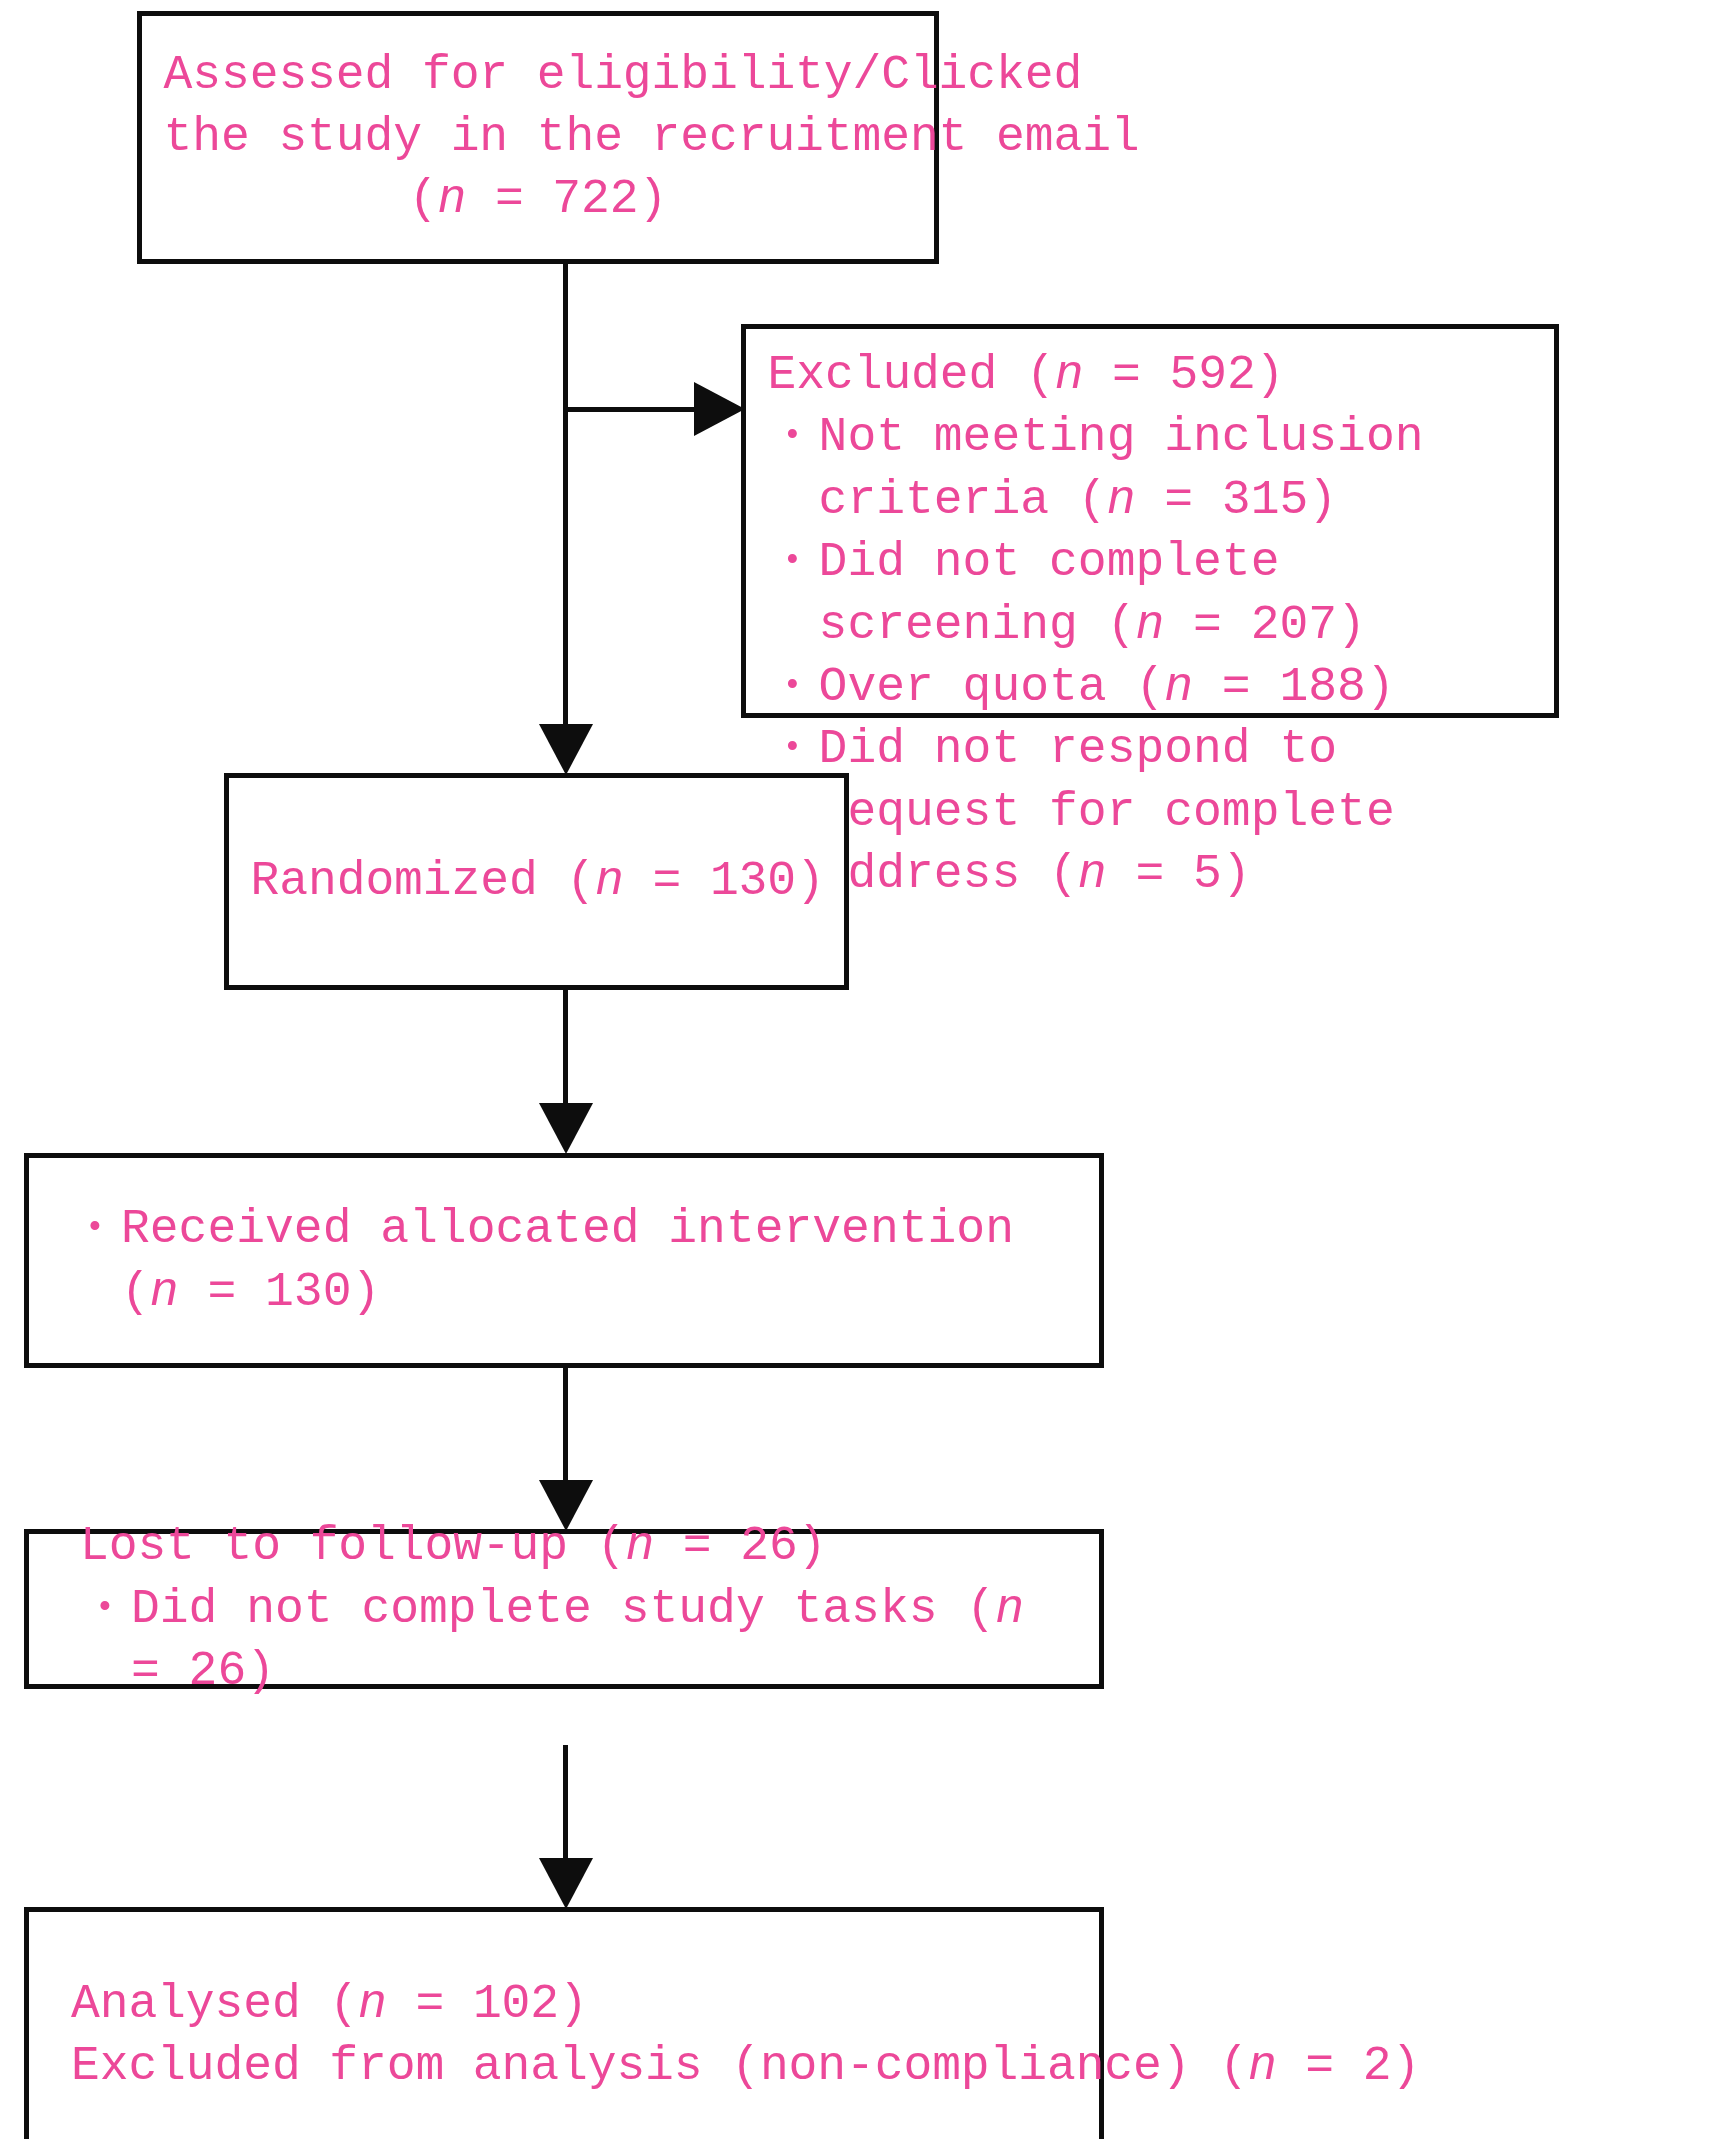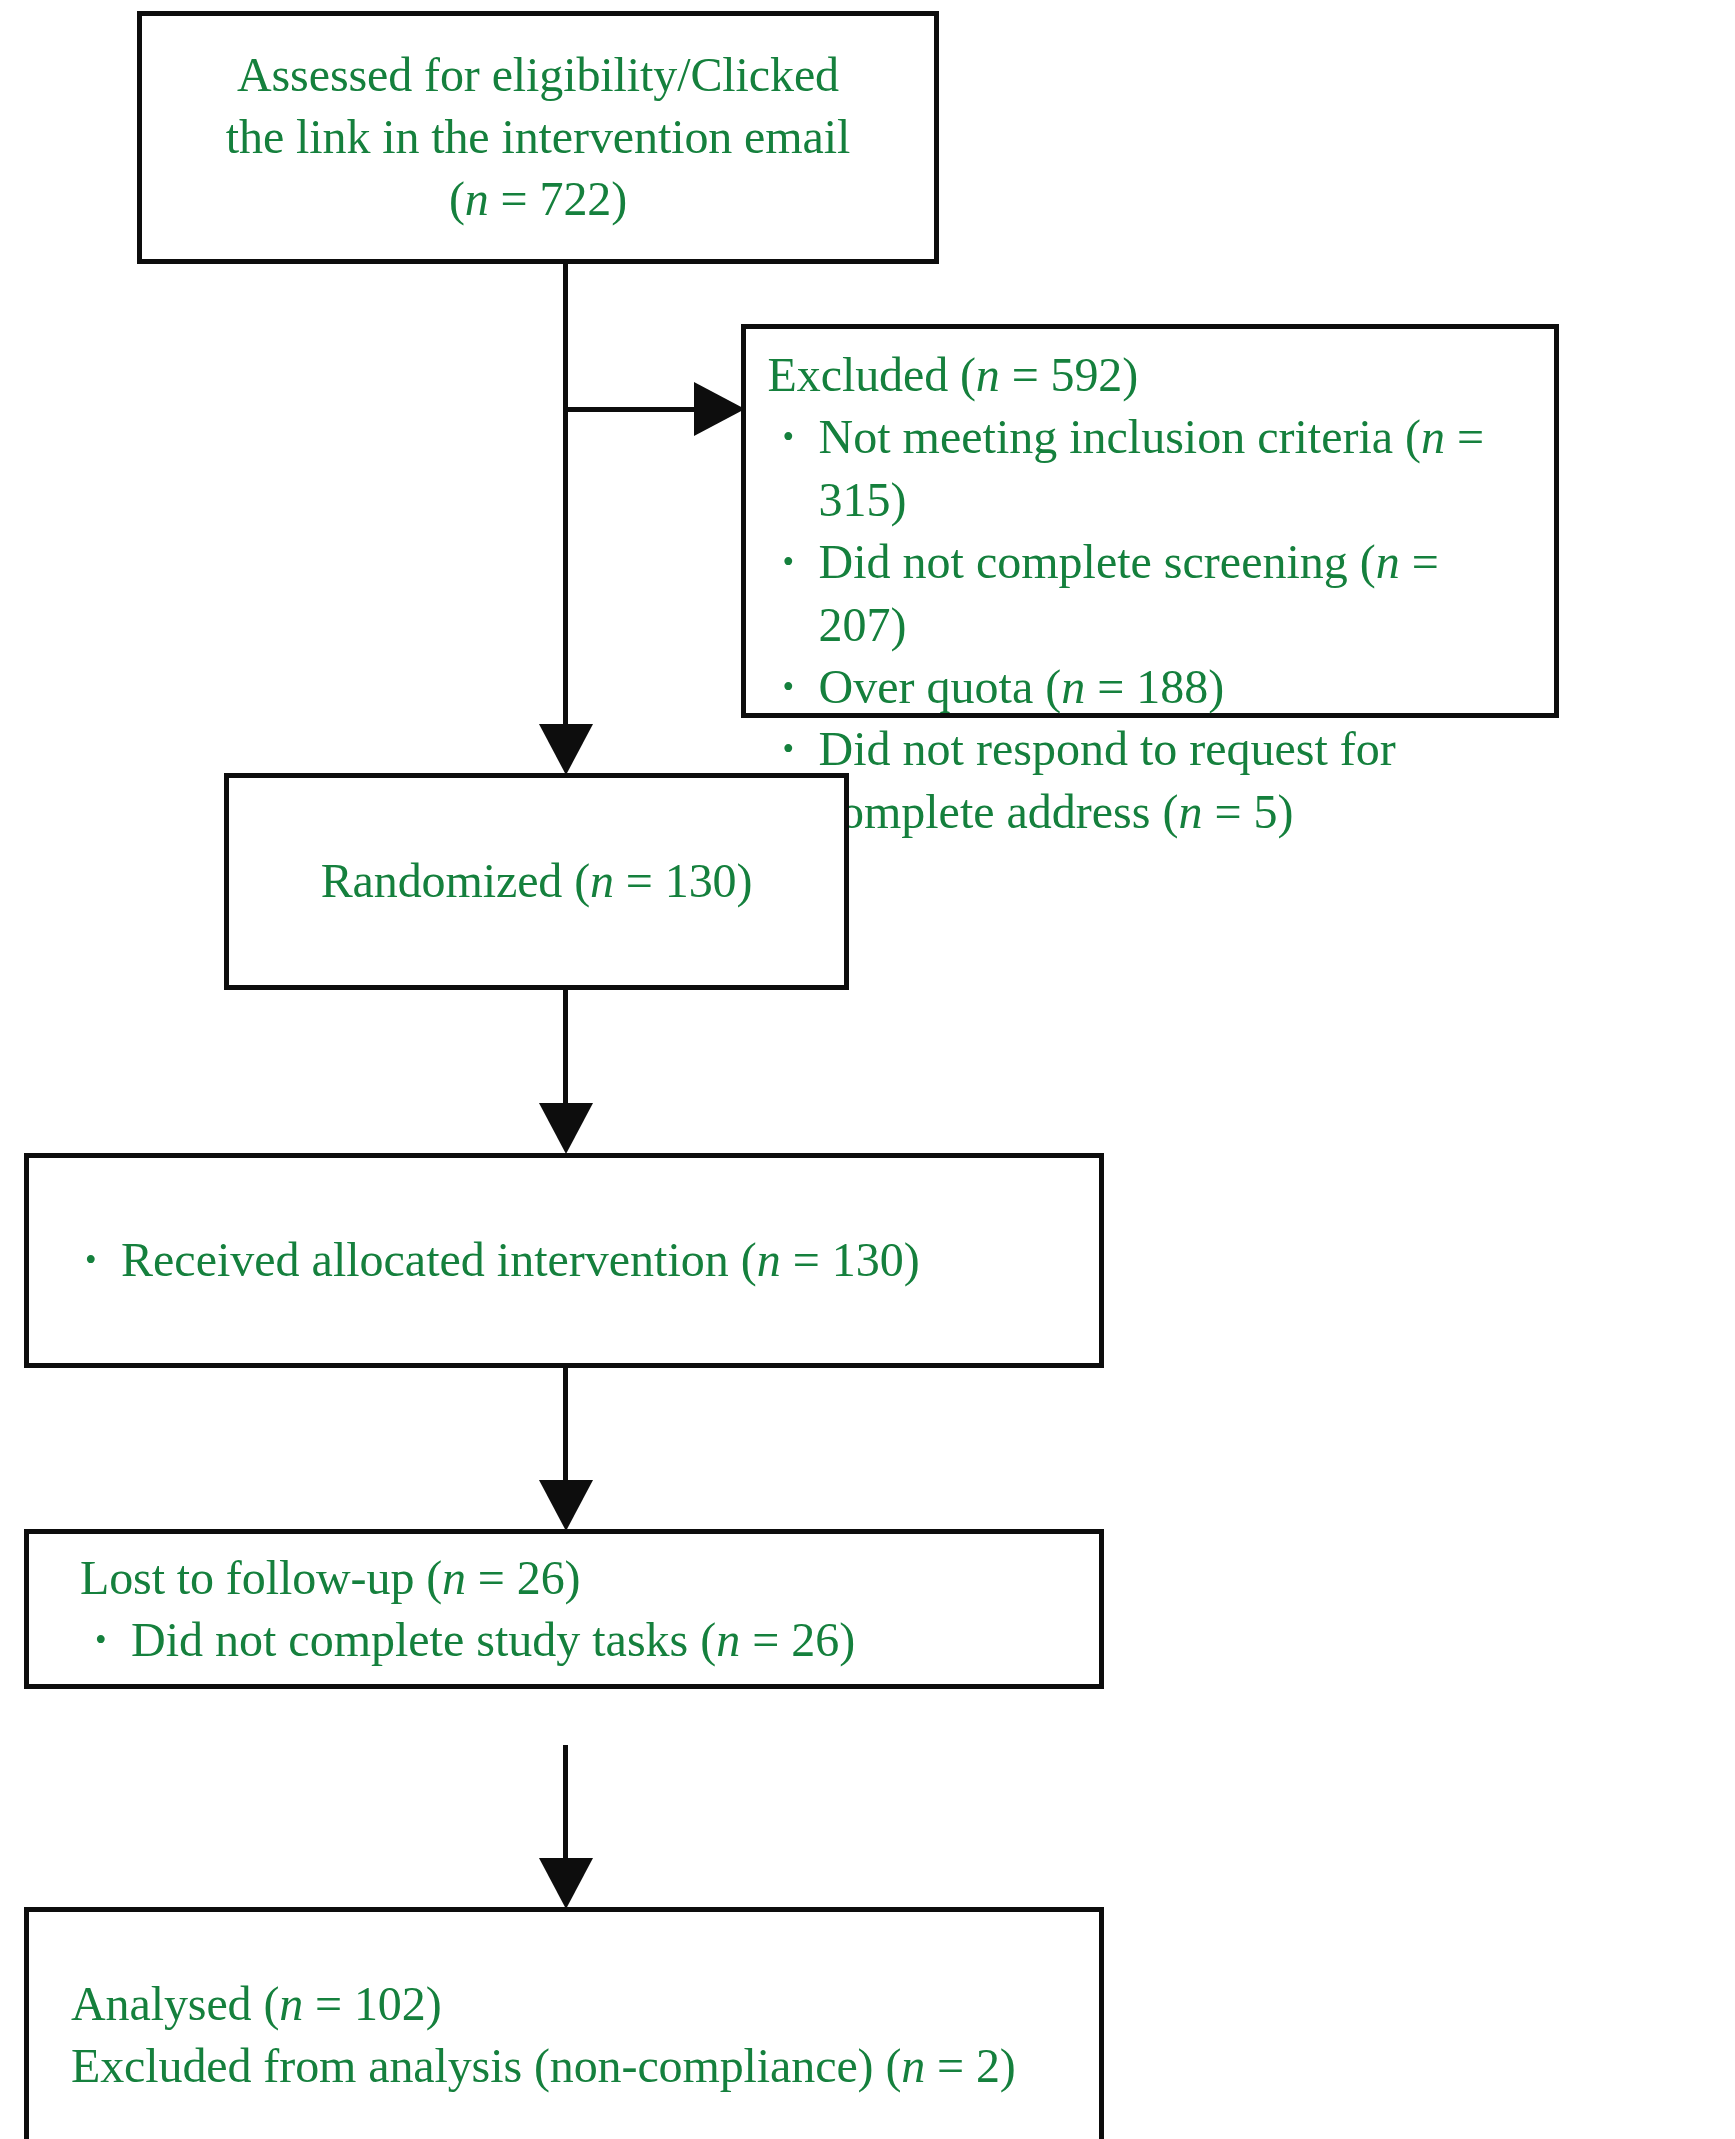--- a/index.html
+++ b/index.html
@@ -5,22 +5,22 @@
   html, body {
     margin: 0;
     padding: 0;
     background: #ffffff;
   }
   #canvas {
     position: relative;
     width: 1736px;
     height: 2140px;
     background: #ffffff;
-    font-family: Liberation Serif, serif;
-    color: #15803d;
+    font-family: Liberation Mono, monospace;
+    color: #ec4899;
     overflow: hidden;
   }
   .box {
     position: absolute;
     box-sizing: border-box;
     border: 5px solid #0d0d0d;
     background: #ffffff;
     display: flex;
     flex-direction: column;
     justify-content: center;
@@ -106,21 +106,21 @@
 
   <div class="vline" style="left:563px; top:1367px; height:116px;"></div>
   <div class="arrow-down" style="left:539px; top:1480px;"></div>
 
   <div class="vline" style="left:563px; top:1745px; height:116px;"></div>
   <div class="arrow-down" style="left:539px; top:1858px;"></div>
 
   <div class="box" style="left:137px; top:10.8px; width:802px; height:253px;">
     <div class="box-inner">
       <div class="line center">Assessed for eligibility/Clicked</div>
-      <div class="line center">the link in the intervention email</div>
+      <div class="line center">the study in the recruitment email</div>
       <div class="line center"><span>(</span><span class="n-italic">n</span><span> = </span><span>722</span><span>)</span></div>
     </div>
   </div>
 
   <div class="box" style="left:741px; top:324px; width:818px; height:394px; justify-content:flex-start;">
     <div class="box-inner" style="padding-top:15px;">
       <div class="line left"><span>Excluded (</span><span class="n-italic">n</span><span> = 592)</span></div>
       <ul class="bullets">
         <li><span>Not meeting inclusion criteria (</span><span class="n-italic">n</span><span> = 315)</span></li>
         <li><span>Did not complete screening (</span><span class="n-italic">n</span><span> = 207)</span></li>

